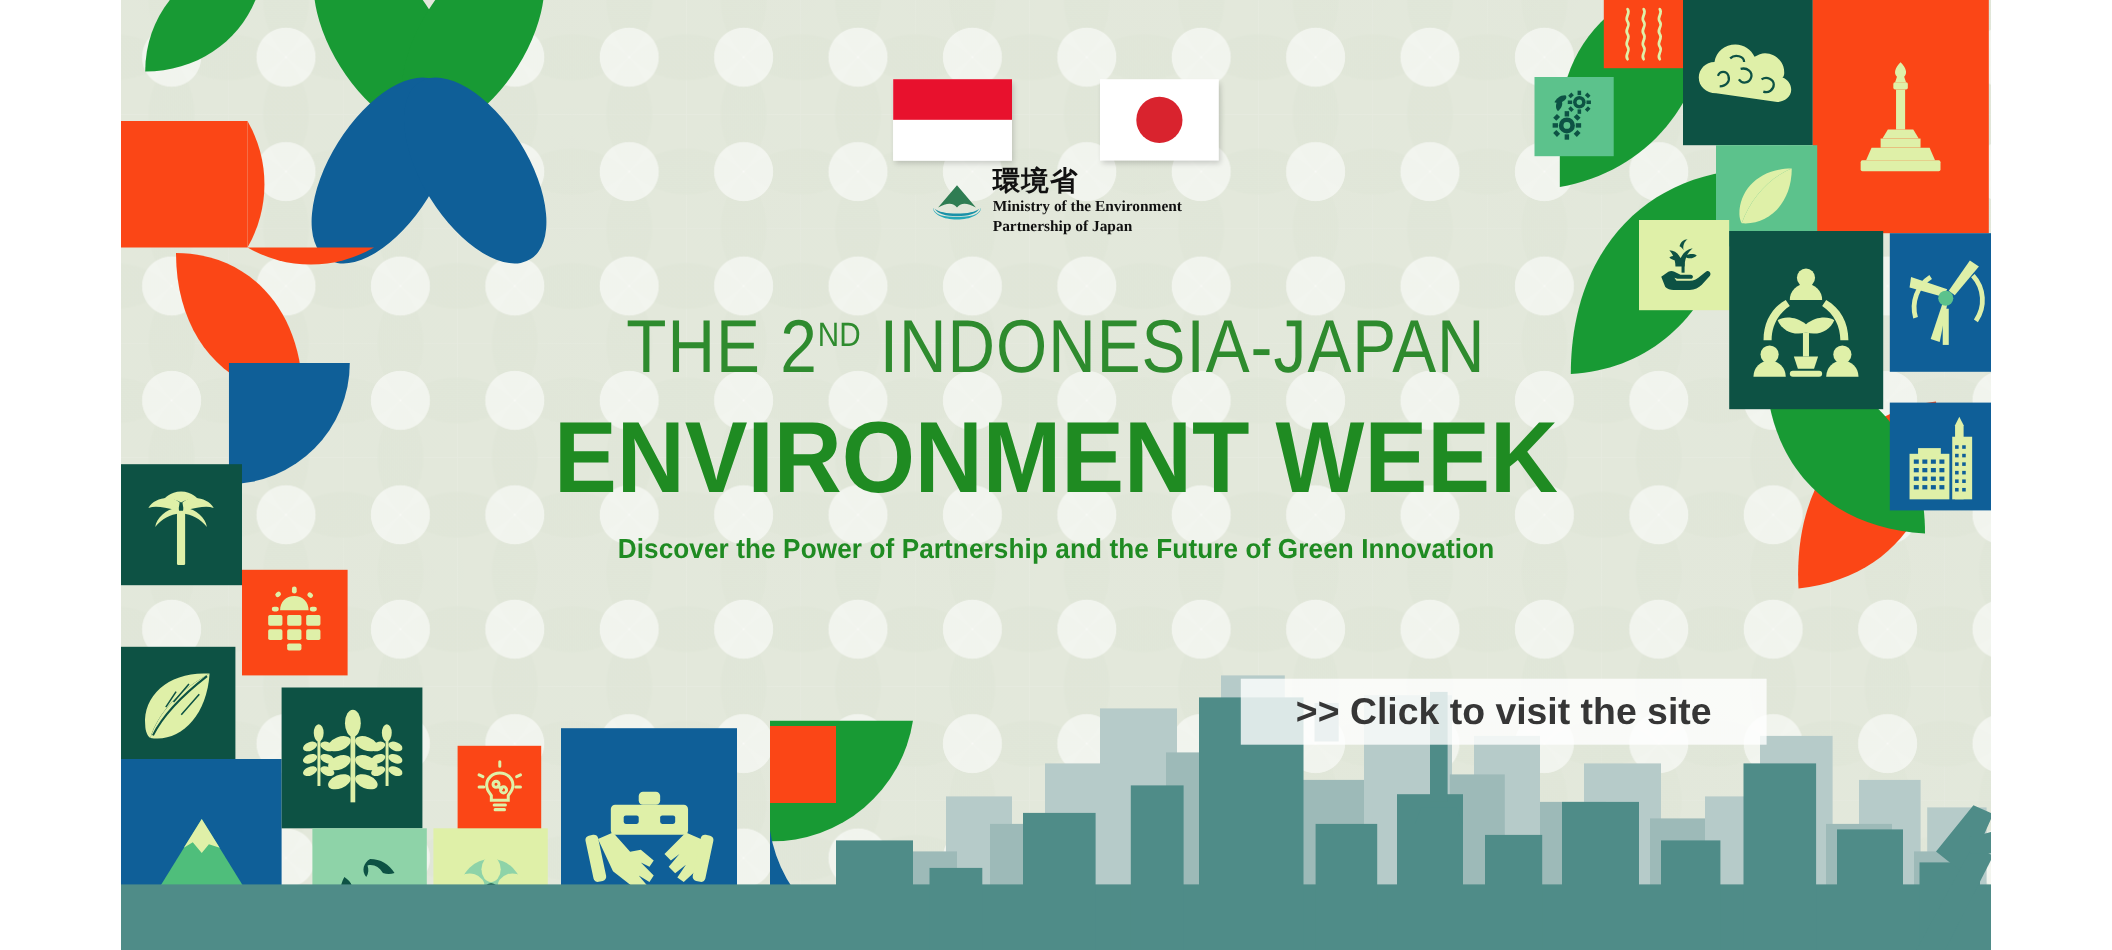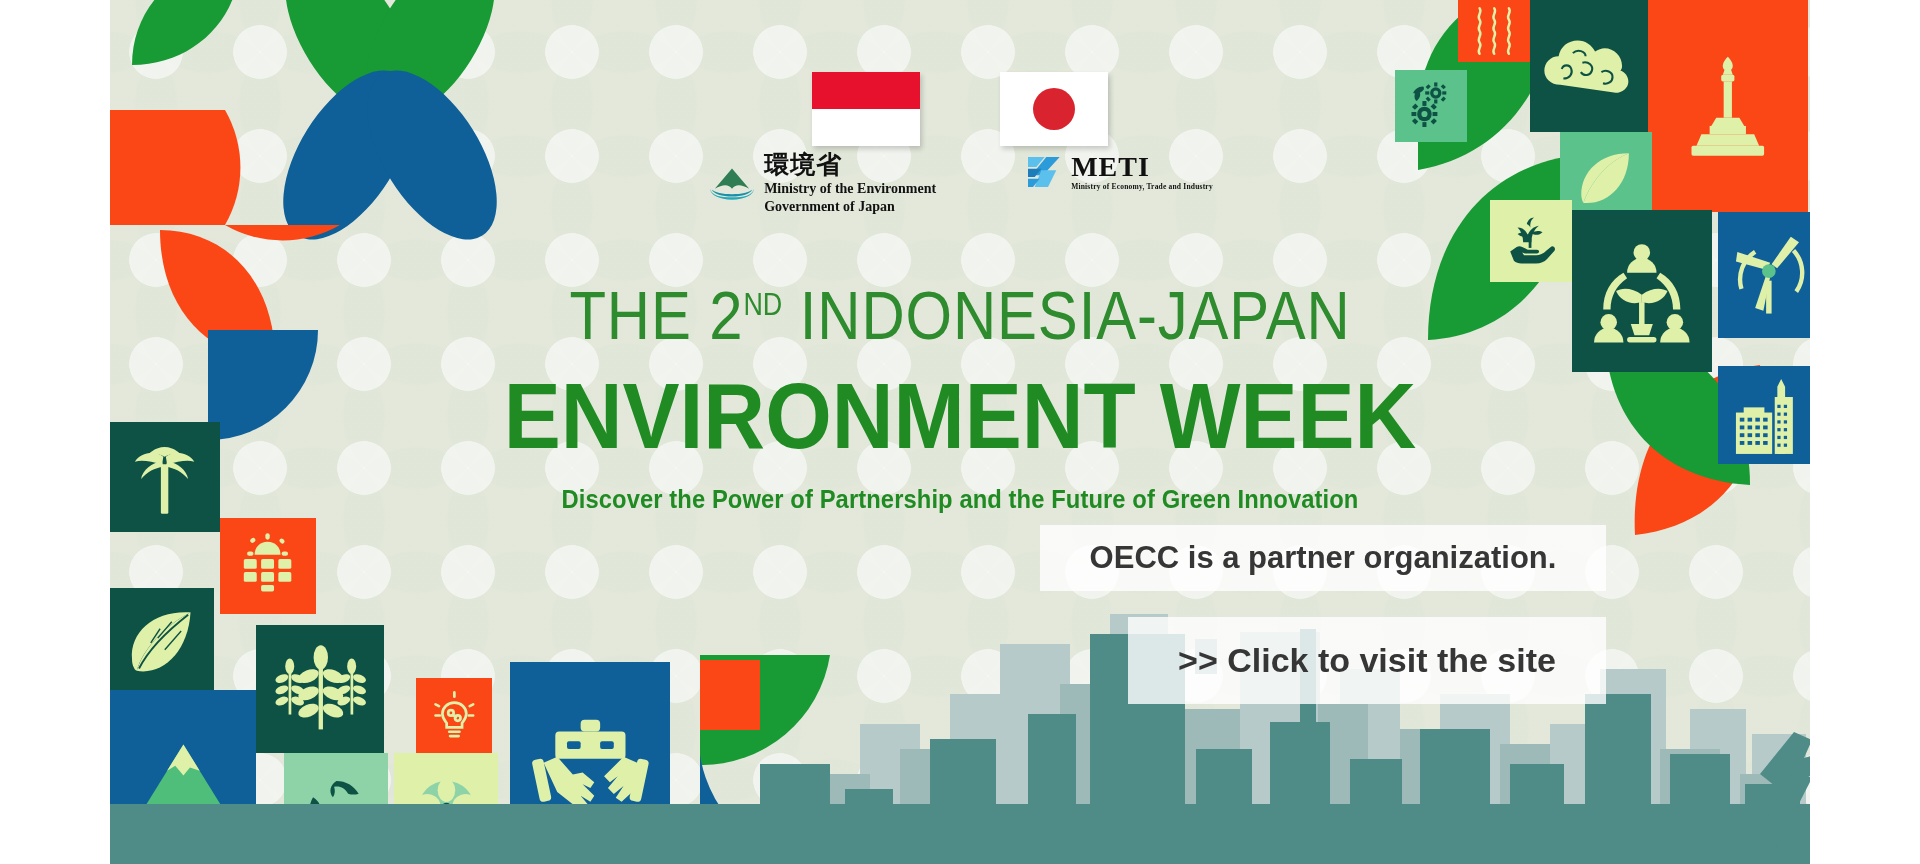--- a/index.html
+++ b/index.html
@@ -96,21 +96,21 @@
 
   
   .overlay{
     position:absolute;z-index:60;background:rgba(255,255,255,.80);
     display:flex;align-items:center;
     font-family:"Liberation Sans", sans-serif;
     font-weight:700;color:#363636;
   }
   #overlay-partner{left:1040px;top:525px;width:566px;height:66px;
     justify-content:center;font-size:31px;}
-  #overlay-cta{left:1128px;top:617px;width:478px;height:87px;
+  #overlay-cta{left:1128px;top:617px;width:478px;height:60px;
     justify-content:center;font-size:34px;}
 
   
   #skyline{position:absolute;left:0;bottom:0;width:1920px;height:290px;z-index:10;}
 </style>
 </head>
 <body>
 
 <div id="stage">
 
@@ -553,53 +553,37 @@
       <div class="ministry" id="moe-jp">
         <svg class="mark" viewBox="0 0 64 48">
           <path d="M32 4 L54 30 C44 24 36 24 32 30 C28 24 20 24 10 30 Z" fill="#2f7d53"></path>
           <path d="M4 30c0 8 12 14 28 14s28-6 28-14c-2 9-13 11-28 11S6 39 4 30z" fill="#25a8b8"></path>
           <path d="M6 31c3 6 13 9 26 9s23-3 26-9c-4 4-14 6-26 6S10 35 6 31z" fill="#1a91a8"></path>
         </svg>
         <div class="txt">
           <div class="kanji">環境省</div>
           <div class="en">
             <div>Ministry of the Environment</div>
-            <div>Government of Japan</div>
+            <div>Partnership of Japan</div>
           </div>
         </div>
       </div>
 
-      <div class="ministry" id="meti">
-        <svg class="mark" viewBox="0 0 48 48">
-          <path d="M6 6 H26 L16 18 H6 Z" fill="#5cc0ec"></path>
-          <path d="M28 6 H44 L24 28 H10 Z" fill="#2b9bd9"></path>
-          <path d="M6 20 H22 L14 30 H6 Z" fill="#1d7dbb"></path>
-          <path d="M22 22 H40 L30 42 H14 Z" fill="#5cc0ec"></path>
-          <path d="M6 32 H20 L12 42 H6 Z" fill="#2b9bd9"></path>
-        </svg>
-        <div class="txt">
-          <div class="abbr">METI</div>
-          <div class="en">Ministry of Economy, Trade and Industry</div>
-        </div>
-      </div>
 
     </div>
 
     <div id="title-1"><span>THE 2</span><sup>ND</sup><span> INDONESIA-JAPAN</span></div>
 
     <div id="title-2">ENVIRONMENT WEEK</div>
 
     <div id="tagline">Discover the Power of Partnership and the Future of Green Innovation</div>
 
 
   </div>
 
-  <div class="overlay" id="overlay-partner">
-    <span>OECC is a partner organization.</span>
-  </div>
   <div class="overlay" id="overlay-cta">
     <span>&gt;&gt; Click to visit the site</span>
   </div>
 
   <div class="gutter" id="gutter-left"></div>
   <div class="gutter" id="gutter-right"></div>
 
 </div>
 
 </body></html>

